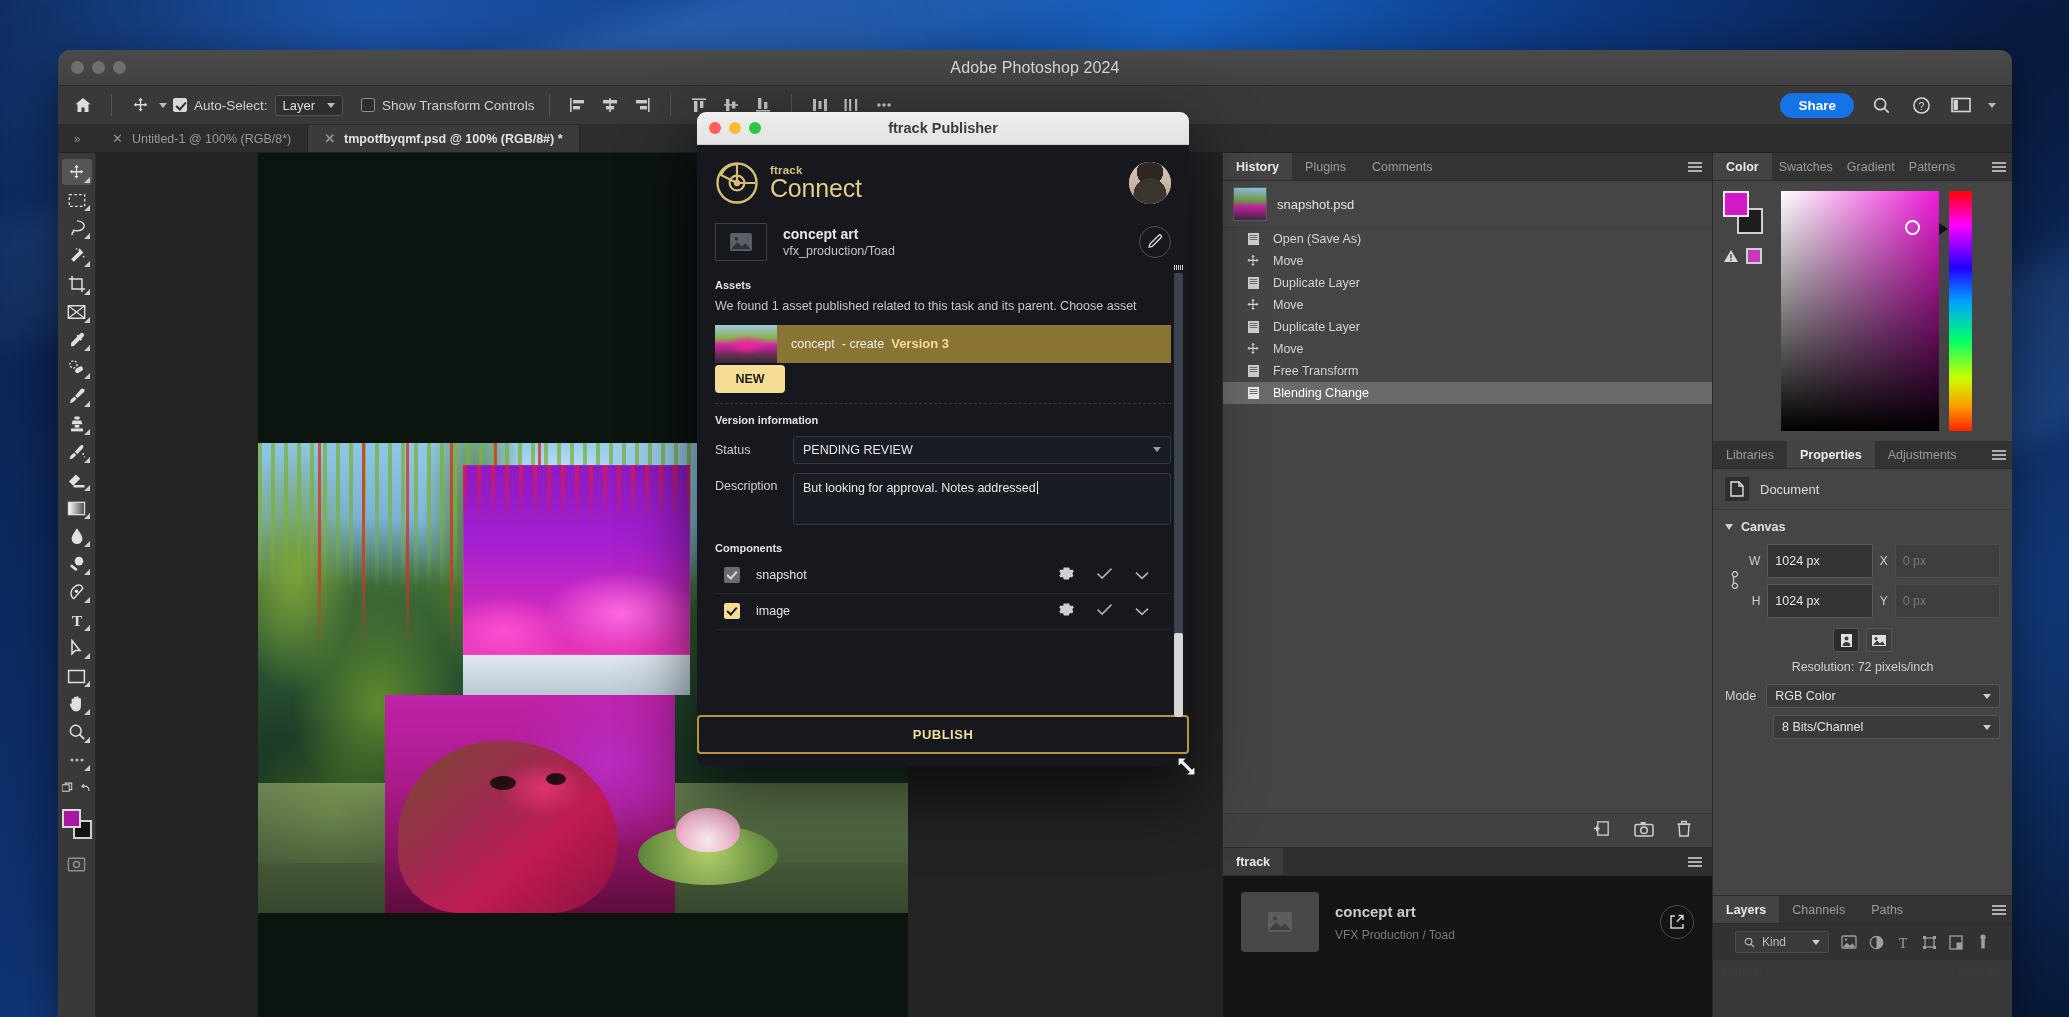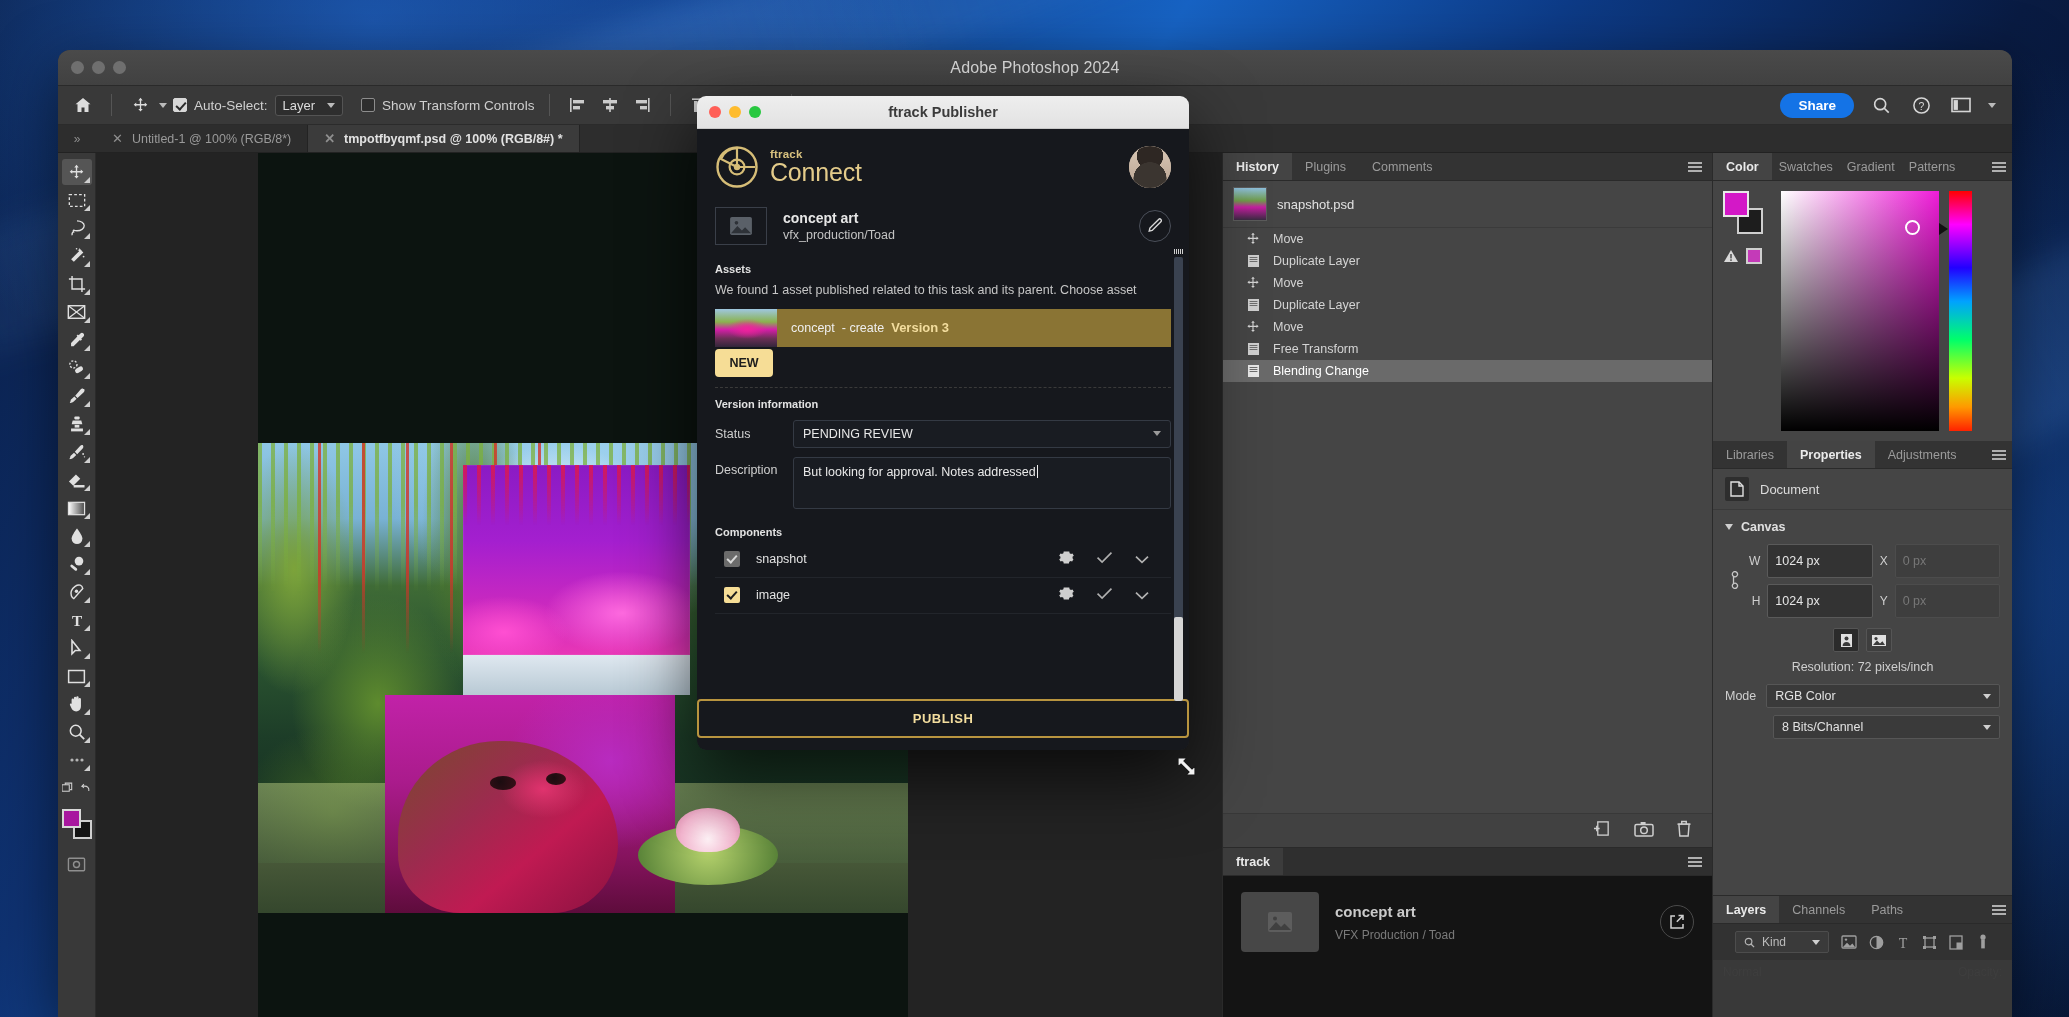--- a/index.html
+++ b/index.html
@@ -177,21 +177,21 @@
   
   #layers-panel { background: #393939; height: 122px; border-top: 1px solid #2a2a2a; display: flex; flex-direction: column; }
   #layers-filter { display: flex; align-items: center; gap: 12px; padding: 7px 22px; background: #323232; }
   .kind-box { display: flex; align-items: center; gap: 7px; background: #3a3a3a; border: 1px solid #4d4d4d; border-radius: 2px; padding: 3px 8px; width: 112px; font-size: 12px; color: #bbb; }
   .kind-box .chev { margin-left: auto; }
   .filter-ico { width: 18px; height: 18px; display: flex; align-items: center; justify-content: center; }
   #layers-blend { display: flex; align-items: center; gap: 10px; padding: 5px 10px; font-size: 12px; color: #3e3e3e; }
 
   
   #publisher {
-    position: absolute; left: 697px; top: 96px; width: 492px; height: 654px;
+    position: absolute; left: 697px; top: 112px; width: 492px; height: 654px;
     border-radius: 9px; box-shadow: 0 26px 70px rgba(0,0,0,.7);
     overflow: hidden; display: flex; flex-direction: column;
   }
   #pub-titlebar {
     height: 33px; background: linear-gradient(#eeeeee,#e2e2e2); border-bottom: 1px solid #c7c7c7;
     display: flex; align-items: center; position: relative; flex: 0 0 auto;
   }
   .pub-traffic { display: flex; gap: 8px; margin-left: 12px; }
   .ptl { width: 12px; height: 12px; border-radius: 50%; }
   #pub-title { position: absolute; left: 0; right: 0; text-align: center; font-size: 14.5px; font-weight: 700; color: #3b3b3b; }
@@ -215,21 +215,21 @@
   .dash-sep { border-top: 1px dashed #3a3a3a; margin: 10px 0; }
 
   #asset-row {
     display: flex; align-items: center; background: #8a7434; height: 38px; margin-bottom: 0; cursor: default;
   }
   #asset-thumb { width: 62px; height: 38px; flex: 0 0 auto; }
   #asset-label { display: flex; align-items: baseline; gap: 7px; padding-left: 14px; font-size: 12.5px; color: #efefef; }
   #asset-ver { color: #f3dd9e; font-weight: 700; font-size: 13px; }
   #new-btn {
     margin-top: 2px; background: #f6dd96; color: #1d1d1d; font-size: 12.5px; font-weight: 700;
-    padding: 7px 0; width: 58px; text-align: center; border-radius: 4px;
+    padding: 7px 0; width: 70px; text-align: center; border-radius: 4px;
   }
 
   .field-row { display: flex; align-items: center; gap: 12px; margin-bottom: 9px; }
   .field-lbl { width: 66px; font-size: 12.5px; color: #cfcfcf; }
   #status-sel {
     flex: 1; background: #191c22; border: 1px solid #343a44; border-radius: 3px;
     padding: 6px 9px; font-size: 12.5px; color: #e8e8e8; display: flex; align-items: center;
   }
   #status-sel .chev { margin-left: auto; border-top-color: #9a9a9a; }
   .field-row.top { align-items: flex-start; }
@@ -684,20 +684,31 @@
                 <i></i>
               </span>
             </div>
         </div>
 
         <div id="history-list">
           <div class="hist-snapshot">
             <div class="hist-thumb" style="
                  background:linear-gradient(to bottom,#8fc0dd 0%,#6f9b49 40%,#c41fa0 60%,#3b2a42 100%);"></div>
             <span style="font-size:13px;color:#e2e2e2">snapshot.psd</span>
+          </div>
+          <div class="hist-row">
+            <span class="hist-ico">
+                <svg width="13" height="14" viewBox="0 0 13 14">
+                  <rect x="1" y="1" width="11" height="12" fill="#cfcfcf"></rect>
+                  <rect x="2.6" y="3" width="7.8" height="1" fill="#6e6e6e"></rect>
+                  <rect x="2.6" y="5" width="7.8" height="1" fill="#6e6e6e"></rect>
+                  <rect x="2.6" y="7" width="7.8" height="1" fill="#6e6e6e"></rect>
+                </svg>
+              </span>
+            <span>Open (Save As)</span>
           </div>
           <div class="hist-row">
             <span class="hist-ico">
                 <svg width="14" height="14" viewBox="0 0 20 20">
                   <path d="M10 1l2.6 3h-1.8v4.2H15V6.4L18 9l-3 2.6V10h-4.2v4.2h1.8L10 17l-2.6-2.8h1.8V10H5v1.6L2 9l3-2.6v1.8h4.2V4H7.4z" fill="#d4d4d4"></path>
                 </svg>
               </span>
             <span>Move</span>
           </div>
           <div class="hist-row">

